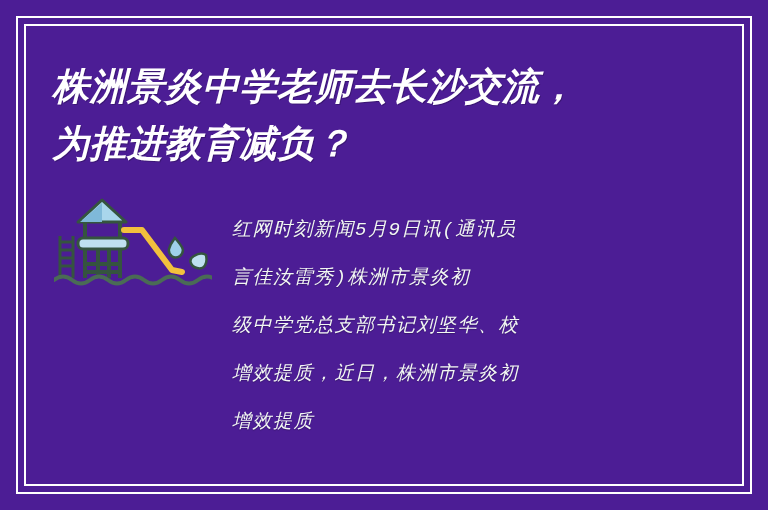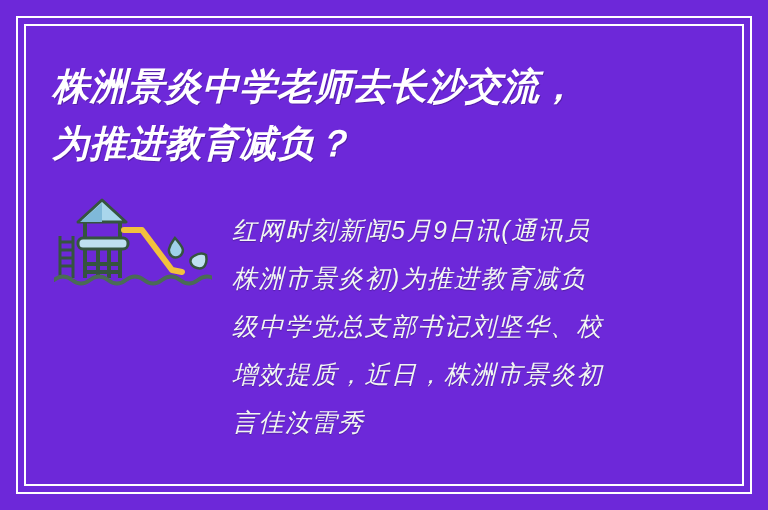--- a/index.html
+++ b/index.html
@@ -11,21 +11,21 @@
     height: 510px;
     overflow: hidden;
     font-family: "Liberation Sans", sans-serif;
   }
 
   
   #news-card {
     position: relative;
     width: 768px;
     height: 510px;
-    background: #6d28d9;
+    background: #4c1d95;
     box-sizing: border-box;
     overflow: hidden;
   }
 
   
   .frame-outer {
     position: absolute;
     left: 16px;
     top: 16px;
     right: 16px;
@@ -68,22 +68,22 @@
   
   .body-block {
     position: absolute;
     left: 232px;
     top: 206px;
     width: 420px;
   }
   .body-line {
     display: block;
     color: #f2f7f3;
-    font-family: Liberation Sans, sans-serif;
-    font-size: 25px;
+    font-family: Liberation Mono, monospace;
+    font-size: 19px;
     font-style: italic;
     line-height: 48px;
     letter-spacing: 1.5px;
     white-space: nowrap;
     text-shadow: 0 1px 1px rgba(0,0,0,0.25);
   }
 
   
   .illustration {
     position: absolute;
@@ -145,19 +145,19 @@
         <path d="M121 40 C128 48 132 53 126 58 C120 62 114 57 115 51 C116 46 119 43 121 40 Z" fill="#9fd1ea" stroke="#35543f" stroke-width="2.5"></path>
         <path d="M152 57 C154 66 150 72 143 70 C136 68 134 61 140 58 C145 55 149 55 152 57 Z" fill="#bfe0f0" stroke="#35543f" stroke-width="2.5"></path>
       </g>
 
       <path d="M0 82 q9 -7 18 0 q9 7 18 0 q9 -7 18 0 q9 7 18 0 q9 -7 18 0 q9 7 18 0 q9 -7 18 0 q9 7 18 0 q9 -7 18 0" fill="none" stroke="#4a6b55" stroke-width="4" stroke-linecap="round"></path>
     </svg>
   </div>
 
   <div class="body-block">
     <span class="body-line">红网时刻新闻5月9日讯(通讯员</span>
-    <span class="body-line">株洲市景炎初)为推进教育减负</span>
+    <span class="body-line">言佳汝雷秀)株洲市景炎初</span>
     <span class="body-line">级中学党总支部书记刘坚华、校</span>
     <span class="body-line">增效提质，近日，株洲市景炎初</span>
-    <span class="body-line">言佳汝雷秀</span>
+    <span class="body-line">增效提质</span>
   </div>
 
 </div>
 
 </body></html>

